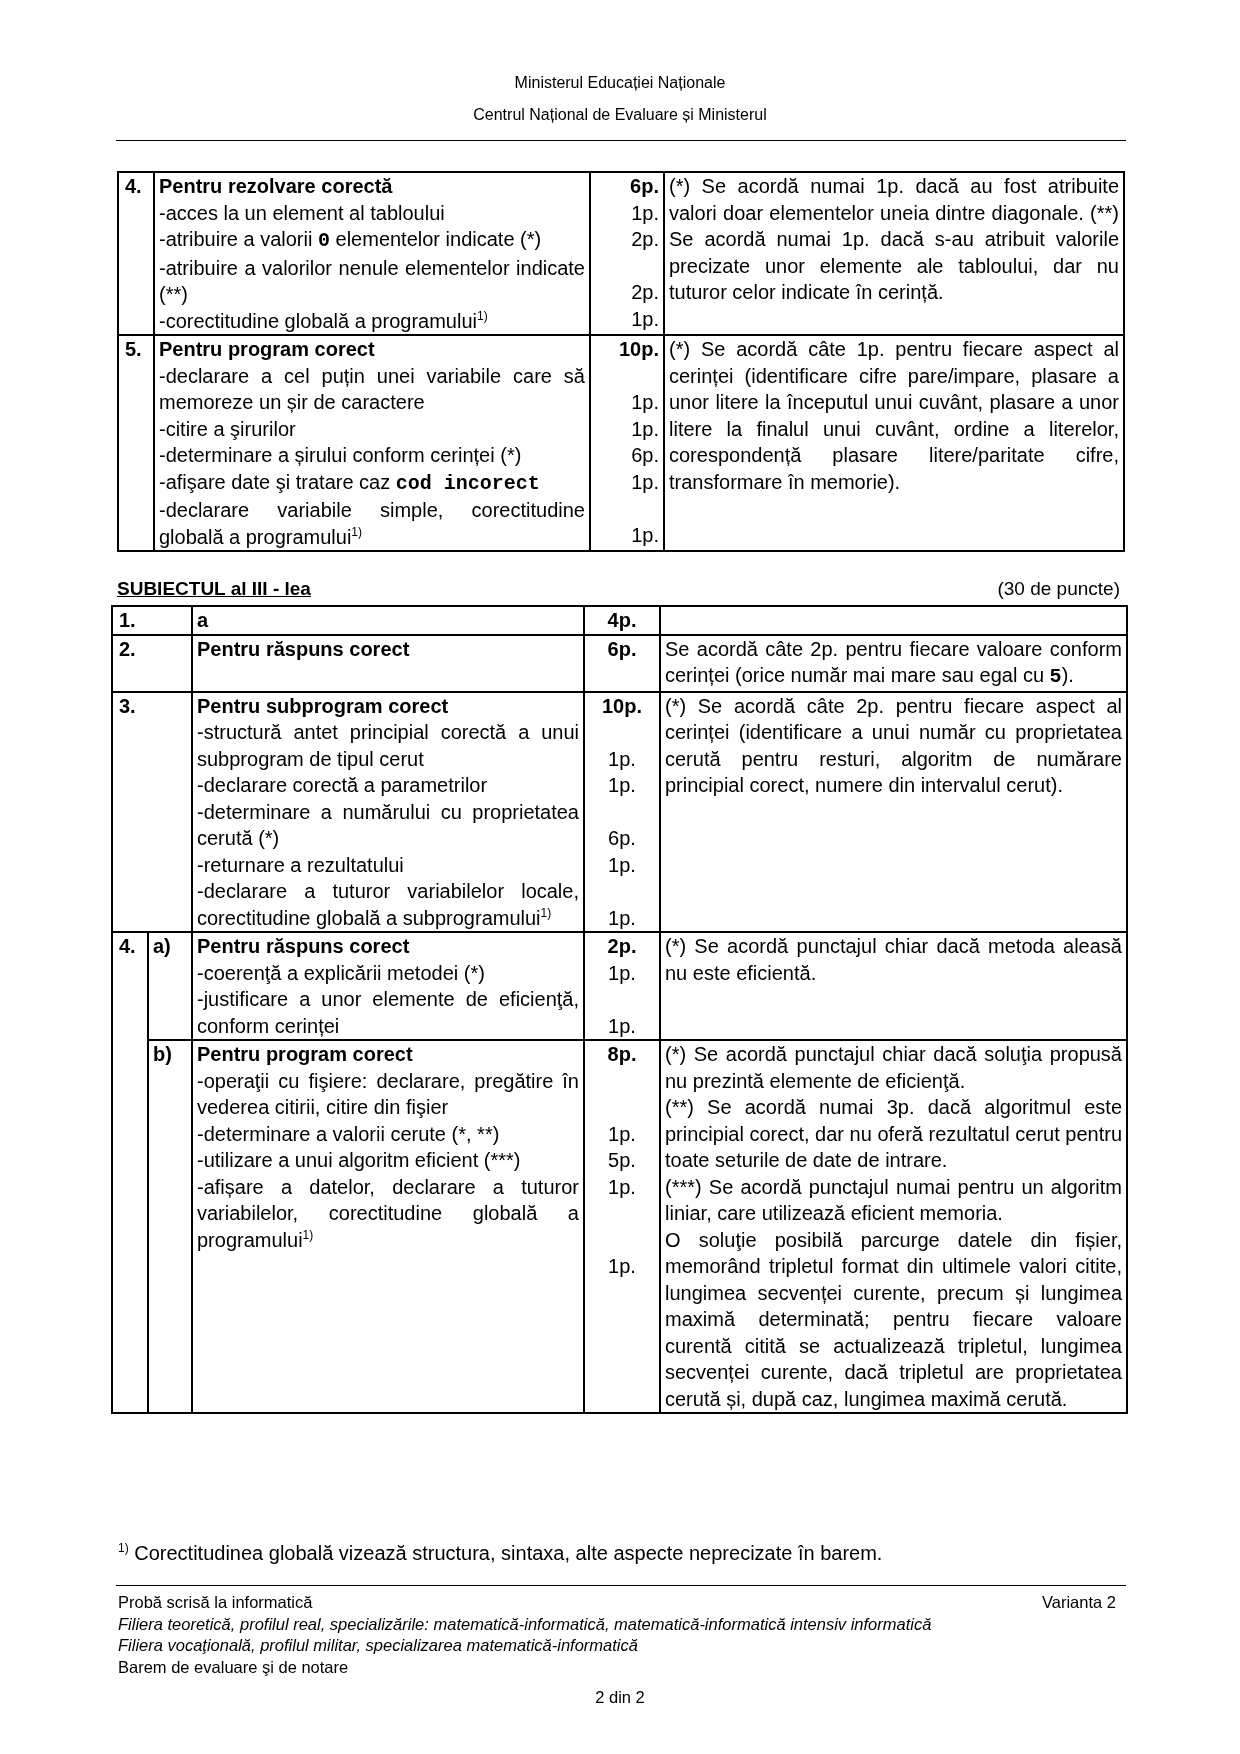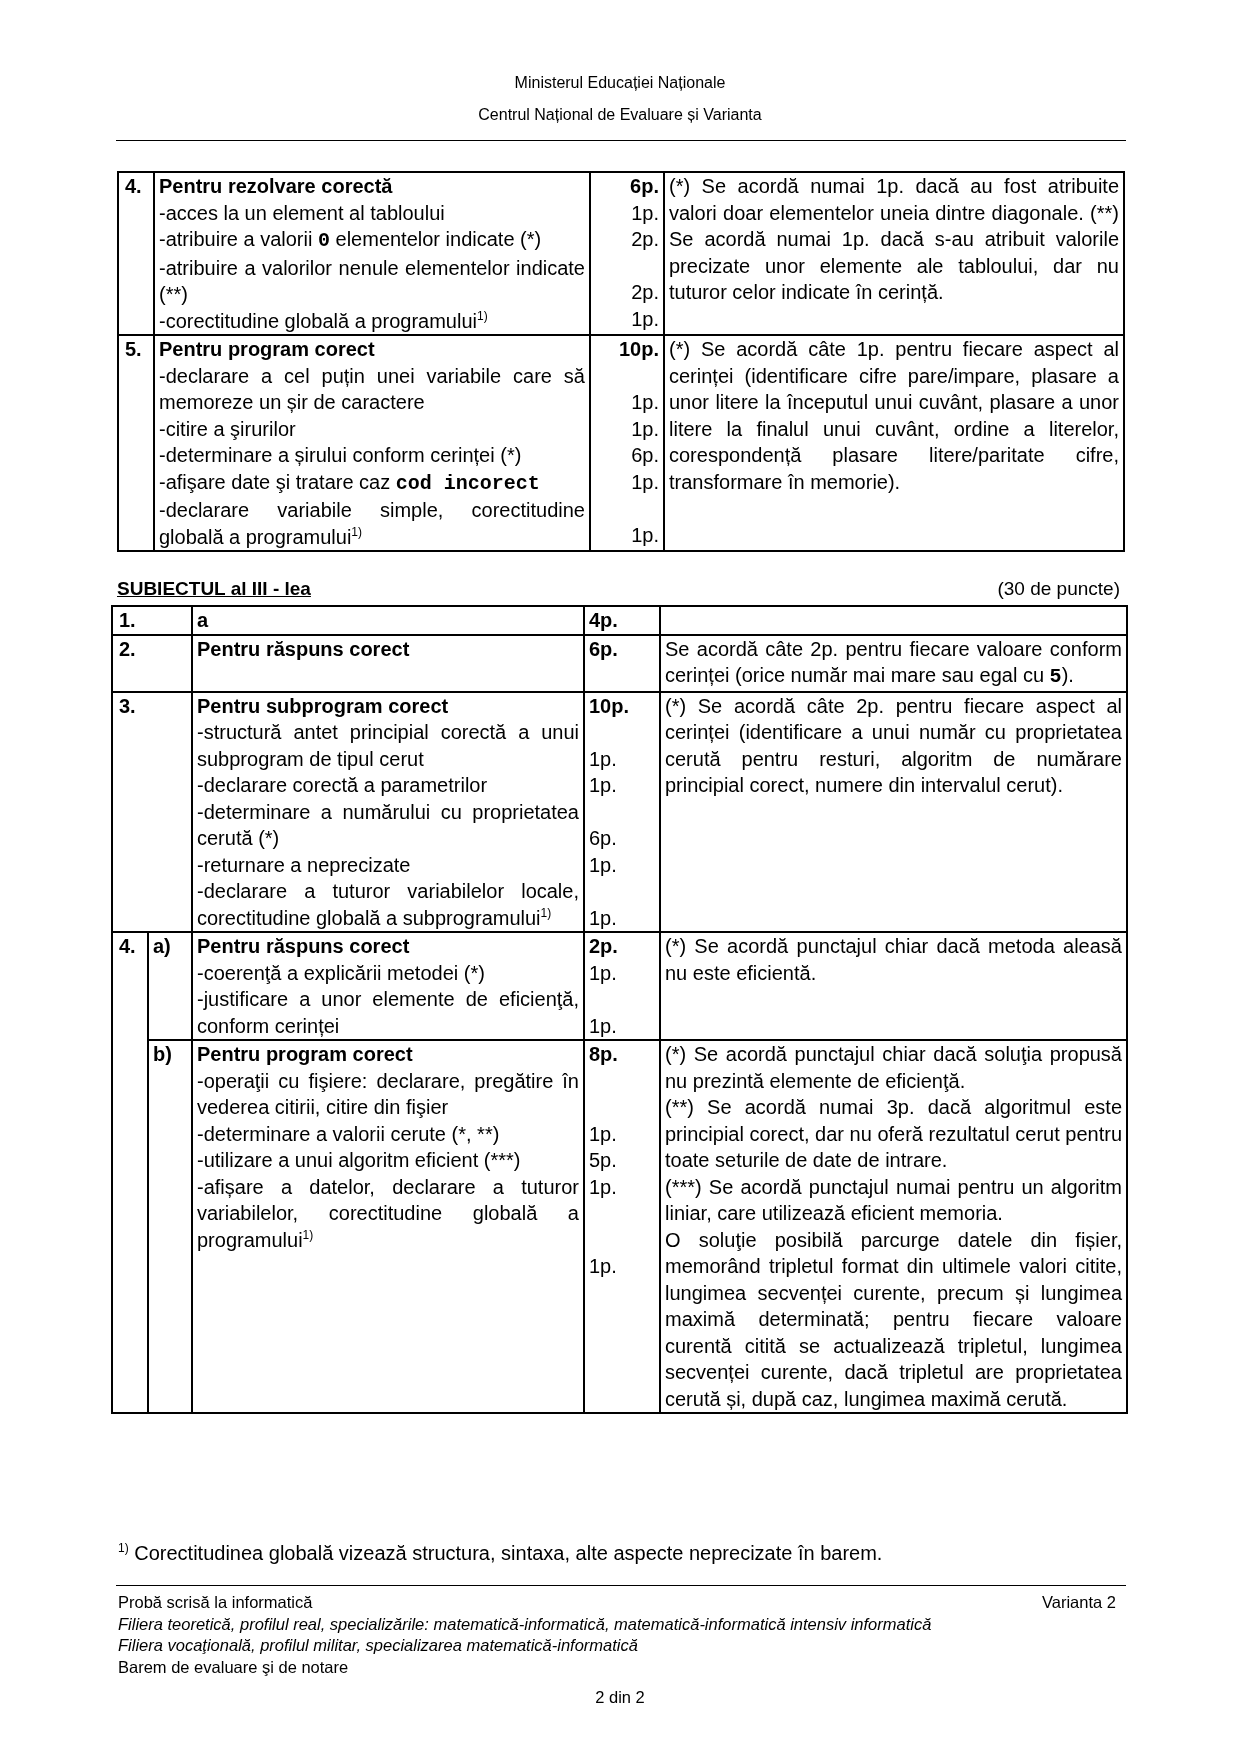--- a/index.html
+++ b/index.html
@@ -16,21 +16,21 @@
   td { border: 2px solid #000; vertical-align: top; padding: 0 4px; }
   .t1 { left: 117px; top: 171px; width: 1008px; }
   .t1 td.no { width: 36px; font-weight: bold; padding-left: 6px; }
   .t1 td.crit { width: 436px; text-align: justify; }
   .t1 td.pts { width: 74px; text-align: right; }
   .t1 td.note { text-align: justify; border-radius: 23px; }
   .t2 { left: 111px; top: 605px; width: 1017px; }
   .t2 td.no { width: 36px; font-weight: bold; padding-left: 6px; }
   .t2 td.sub { width: 44px; font-weight: bold; }
   .t2 td.crit { width: 392px; text-align: justify; }
-  .t2 td.pts { width: 76px; text-align: left; }
+  .t2 td.pts { width: 76px; text-align: center; }
   .t2 td.note { text-align: justify; margin-left: 32px; }
   .bold { font-weight: bold; }
   .line { display: block; }
   .mono { font-family: "Liberation Mono", monospace; font-weight: bold; }
   sup { font-size: 12px; line-height: 0; }
   .sect-title { position: absolute; left: 117px; top: 578px; font-size: 19px; font-weight: bold; text-decoration: underline; }
   .sect-points { position: absolute; right: 120px; top: 578px; font-size: 19px; font-weight: normal; }
   .footnote { position: absolute; left: 118px; top: 1542px; font-size: 20px; }
   .footer-rule { top: 1585px; }
   .f { position: absolute; left: 118px; font-size: 16.5px; }
@@ -39,21 +39,21 @@
   .f3 { top: 1636px; font-style: italic; }
   .f4 { top: 1658px; }
   .variant { position: absolute; right: 124px; top: 1593px; font-size: 16.5px; }
   .pagenum { position: absolute; left: 0; width: 1240px; text-align: center; top: 1688px; font-size: 16.5px; }
   .spacer { display: block; height: 26.5px; }
 </style>
 </head>
 <body>
 
 <div class="header h1">Ministerul Educației Naționale</div>
-<div class="header h2">Centrul Național de Evaluare și Varianta</div>
+<div class="header h2">Centrul Național de Evaluare și Ministerul</div>
 <div class="hrule" style="top:140px;"></div>
 
 <table class="t1">
   <tbody>
       <tr>
     <td class="no">4.</td>
     <td class="crit">
       <span class="line bold">Pentru rezolvare corectă</span>
       <span class="line">-acces la un element al tabloului</span>
       <span class="line"><span>-atribuire a valorii </span><span class="mono">0</span><span> elementelor indicate (*)</span></span>
@@ -112,21 +112,21 @@
     <td class="pts bold">6p.</td>
     <td class="note"><span>Se acordă câte 2p. pentru fiecare valoare conform cerinței (orice număr mai mare sau egal cu </span><span class="mono">5</span><span>).</span></td>
   </tr>
   <tr>
     <td class="no" colspan="2">3.</td>
     <td class="crit">
       <span class="line bold">Pentru subprogram corect</span>
       <span class="line">-structură antet principial corectă a unui subprogram de tipul cerut</span>
       <span class="line">-declarare corectă a parametrilor</span>
       <span class="line">-determinare a numărului cu proprietatea cerută (*)</span>
-      <span class="line">-returnare a neprecizate</span>
+      <span class="line">-returnare a rezultatului</span>
       <span class="line"><span>-declarare a tuturor variabilelor locale, corectitudine globală a subprogramului</span><sup>1)</sup></span>
     </td>
     <td class="pts">
       <span class="line bold">10p.</span>
       <span class="spacer"></span>
       <span class="line">1p.</span>
       <span class="line">1p.</span>
       <span class="spacer"></span>
       <span class="line">6p.</span>
       <span class="line">1p.</span>

